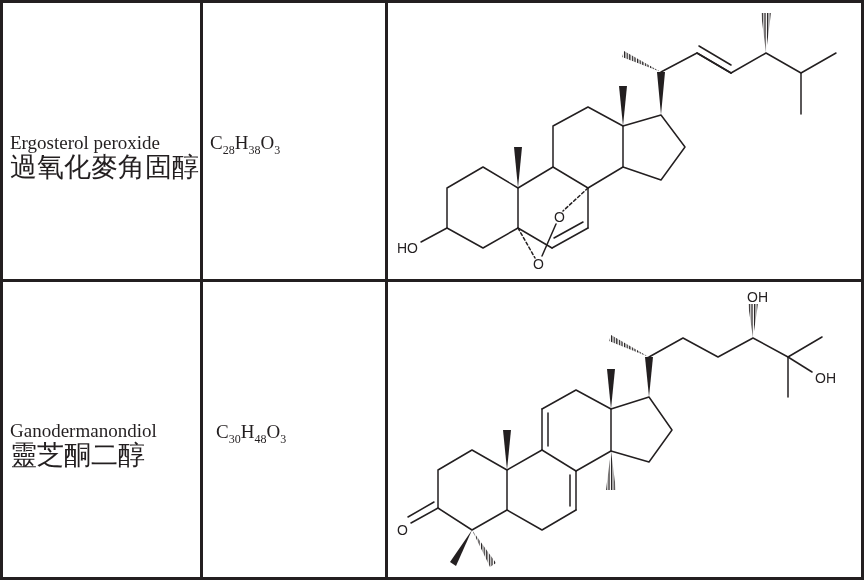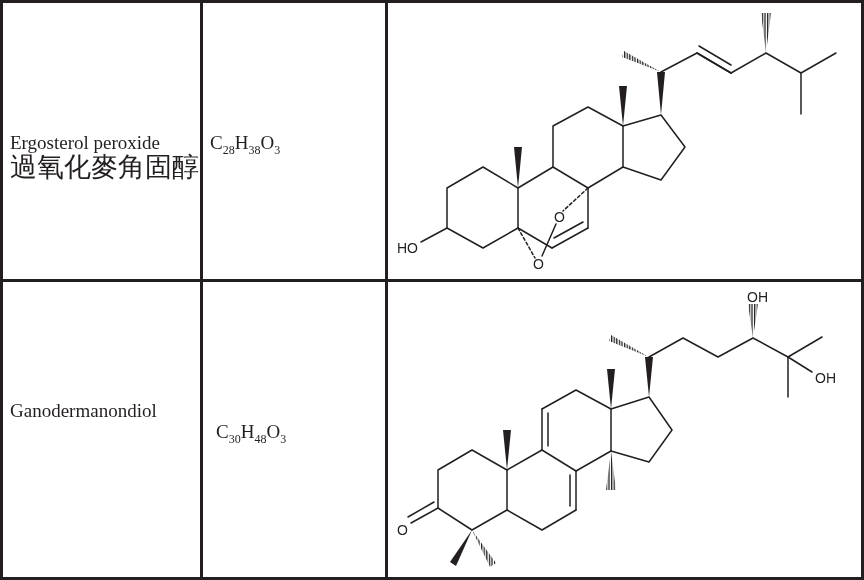--- a/index.html
+++ b/index.html
@@ -35,22 +35,23 @@
   <div class="line" style="left:0;top:279px;width:864px;height:3px;"></div>
 
   <div class="cell-text" style="left:10px;top:132px;">
     <div class="name-en">Ergosterol peroxide</div>
     <div class="name-zh">過氧化麥角固醇</div>
   </div>
   <div class="cell-text formula" style="left:210px;top:132px;">
     <span>C</span><sub>28</sub><span>H</span><sub>38</sub><span>O</span><sub>3</sub>
   </div>
 
-  <div class="cell-text" style="left:10px;top:400px;">
+  <div class="cell-text" style="left:10px;top:420px;">
     <div class="name-en">Ganodermanondiol</div>
+    <div class="name-zh">靈芝酮二醇</div>
   </div>
   <div class="cell-text formula" style="left:216px;top:421px;">
     <span>C</span><sub>30</sub><span>H</span><sub>48</sub><span>O</span><sub>3</sub>
   </div>
 
   <svg class="struct" width="864" height="580" viewBox="0 0 864 580">
     <defs>
       <pattern id="hash" width="2.6" height="2.6" patternUnits="userSpaceOnUse">
         <rect width="1.3" height="2.6" fill="#231f20"></rect>
       </pattern>

